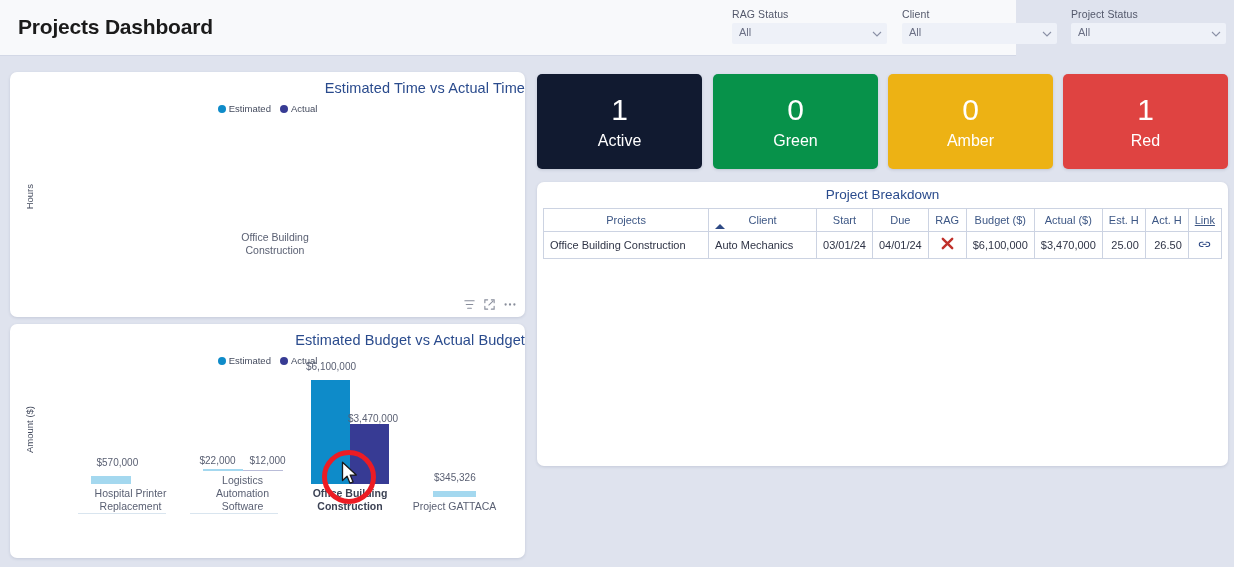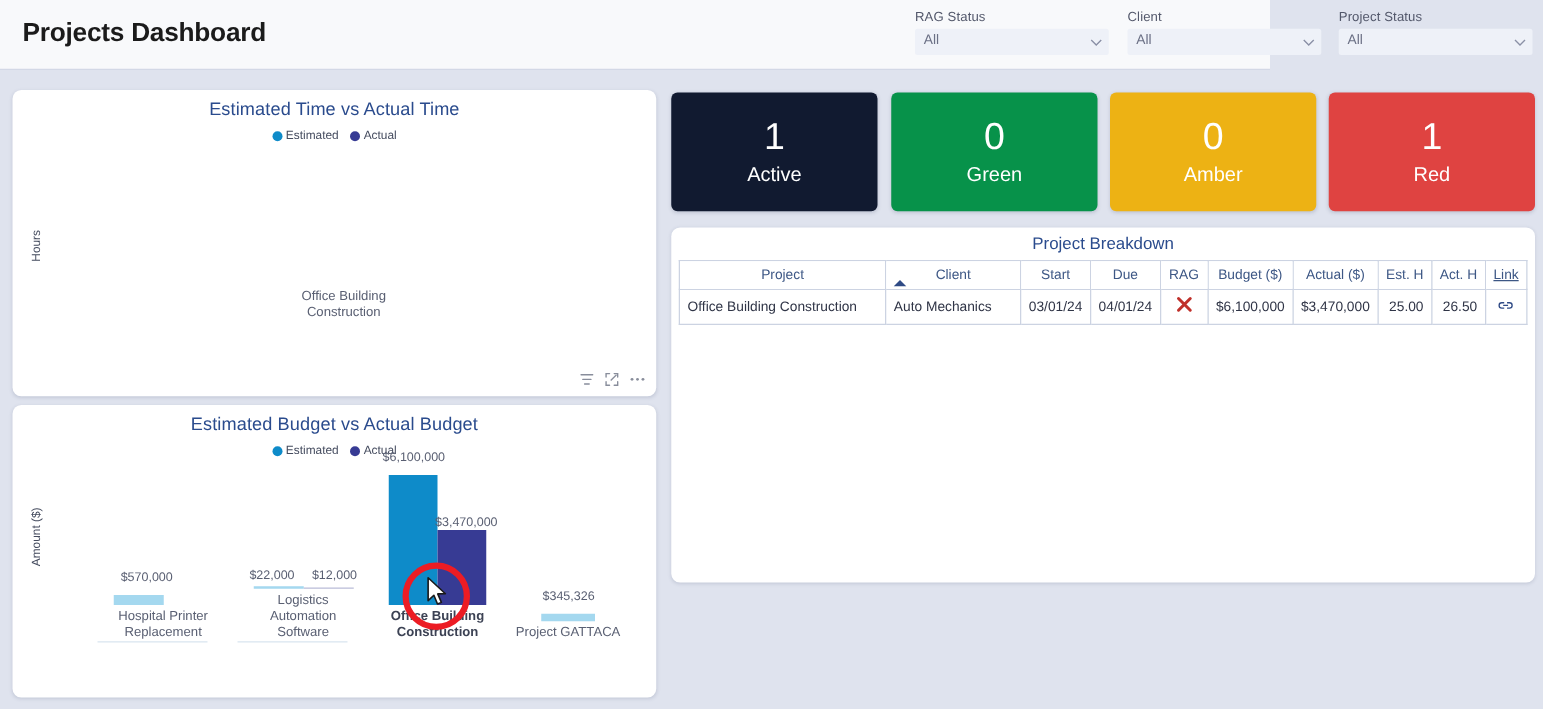--- a/index.html
+++ b/index.html
@@ -48,21 +48,21 @@
   
   .card {
     position: absolute;
     background: #ffffff;
     border-radius: 7px;
     box-shadow: 0 1px 3px rgba(80,90,120,.18);
   }
 
   
   .chart-title {
-    text-align: center;
+    text-align: right;
     font-size: 14.5px;
     color: #2a4b8d;
     margin-top: 8px;
     letter-spacing: .1px;
   }
   .legend {
     display: flex; justify-content: center; align-items: center;
     gap: 9px; margin-top: 7px;
   }
   .legend-item { display: flex; align-items: center; gap: 3px; }
@@ -338,21 +338,21 @@
   <span class="kpi-label">Red</span>
 </div>
 
 <div class="card" style="left:537px; top:182px; width:691px; height:284px;">
 
   <div class="tbl-title">Project Breakdown</div>
 
   <table class="breakdown">
     <thead>
       <tr>
-        <th style="width:165px;">Project</th>
+        <th style="width:165px;">Projects</th>
         <th style="width:108px;">
           <span class="sort-caret"></span>
           <span>Client</span>
         </th>
         <th style="width:53px;">Start</th>
         <th style="width:53px;">Due</th>
         <th style="width:38px;">RAG</th>
         <th style="width:66px;">Budget ($)</th>
         <th style="width:66px;">Actual ($)</th>
         <th style="width:40px;">Est. H</th>

